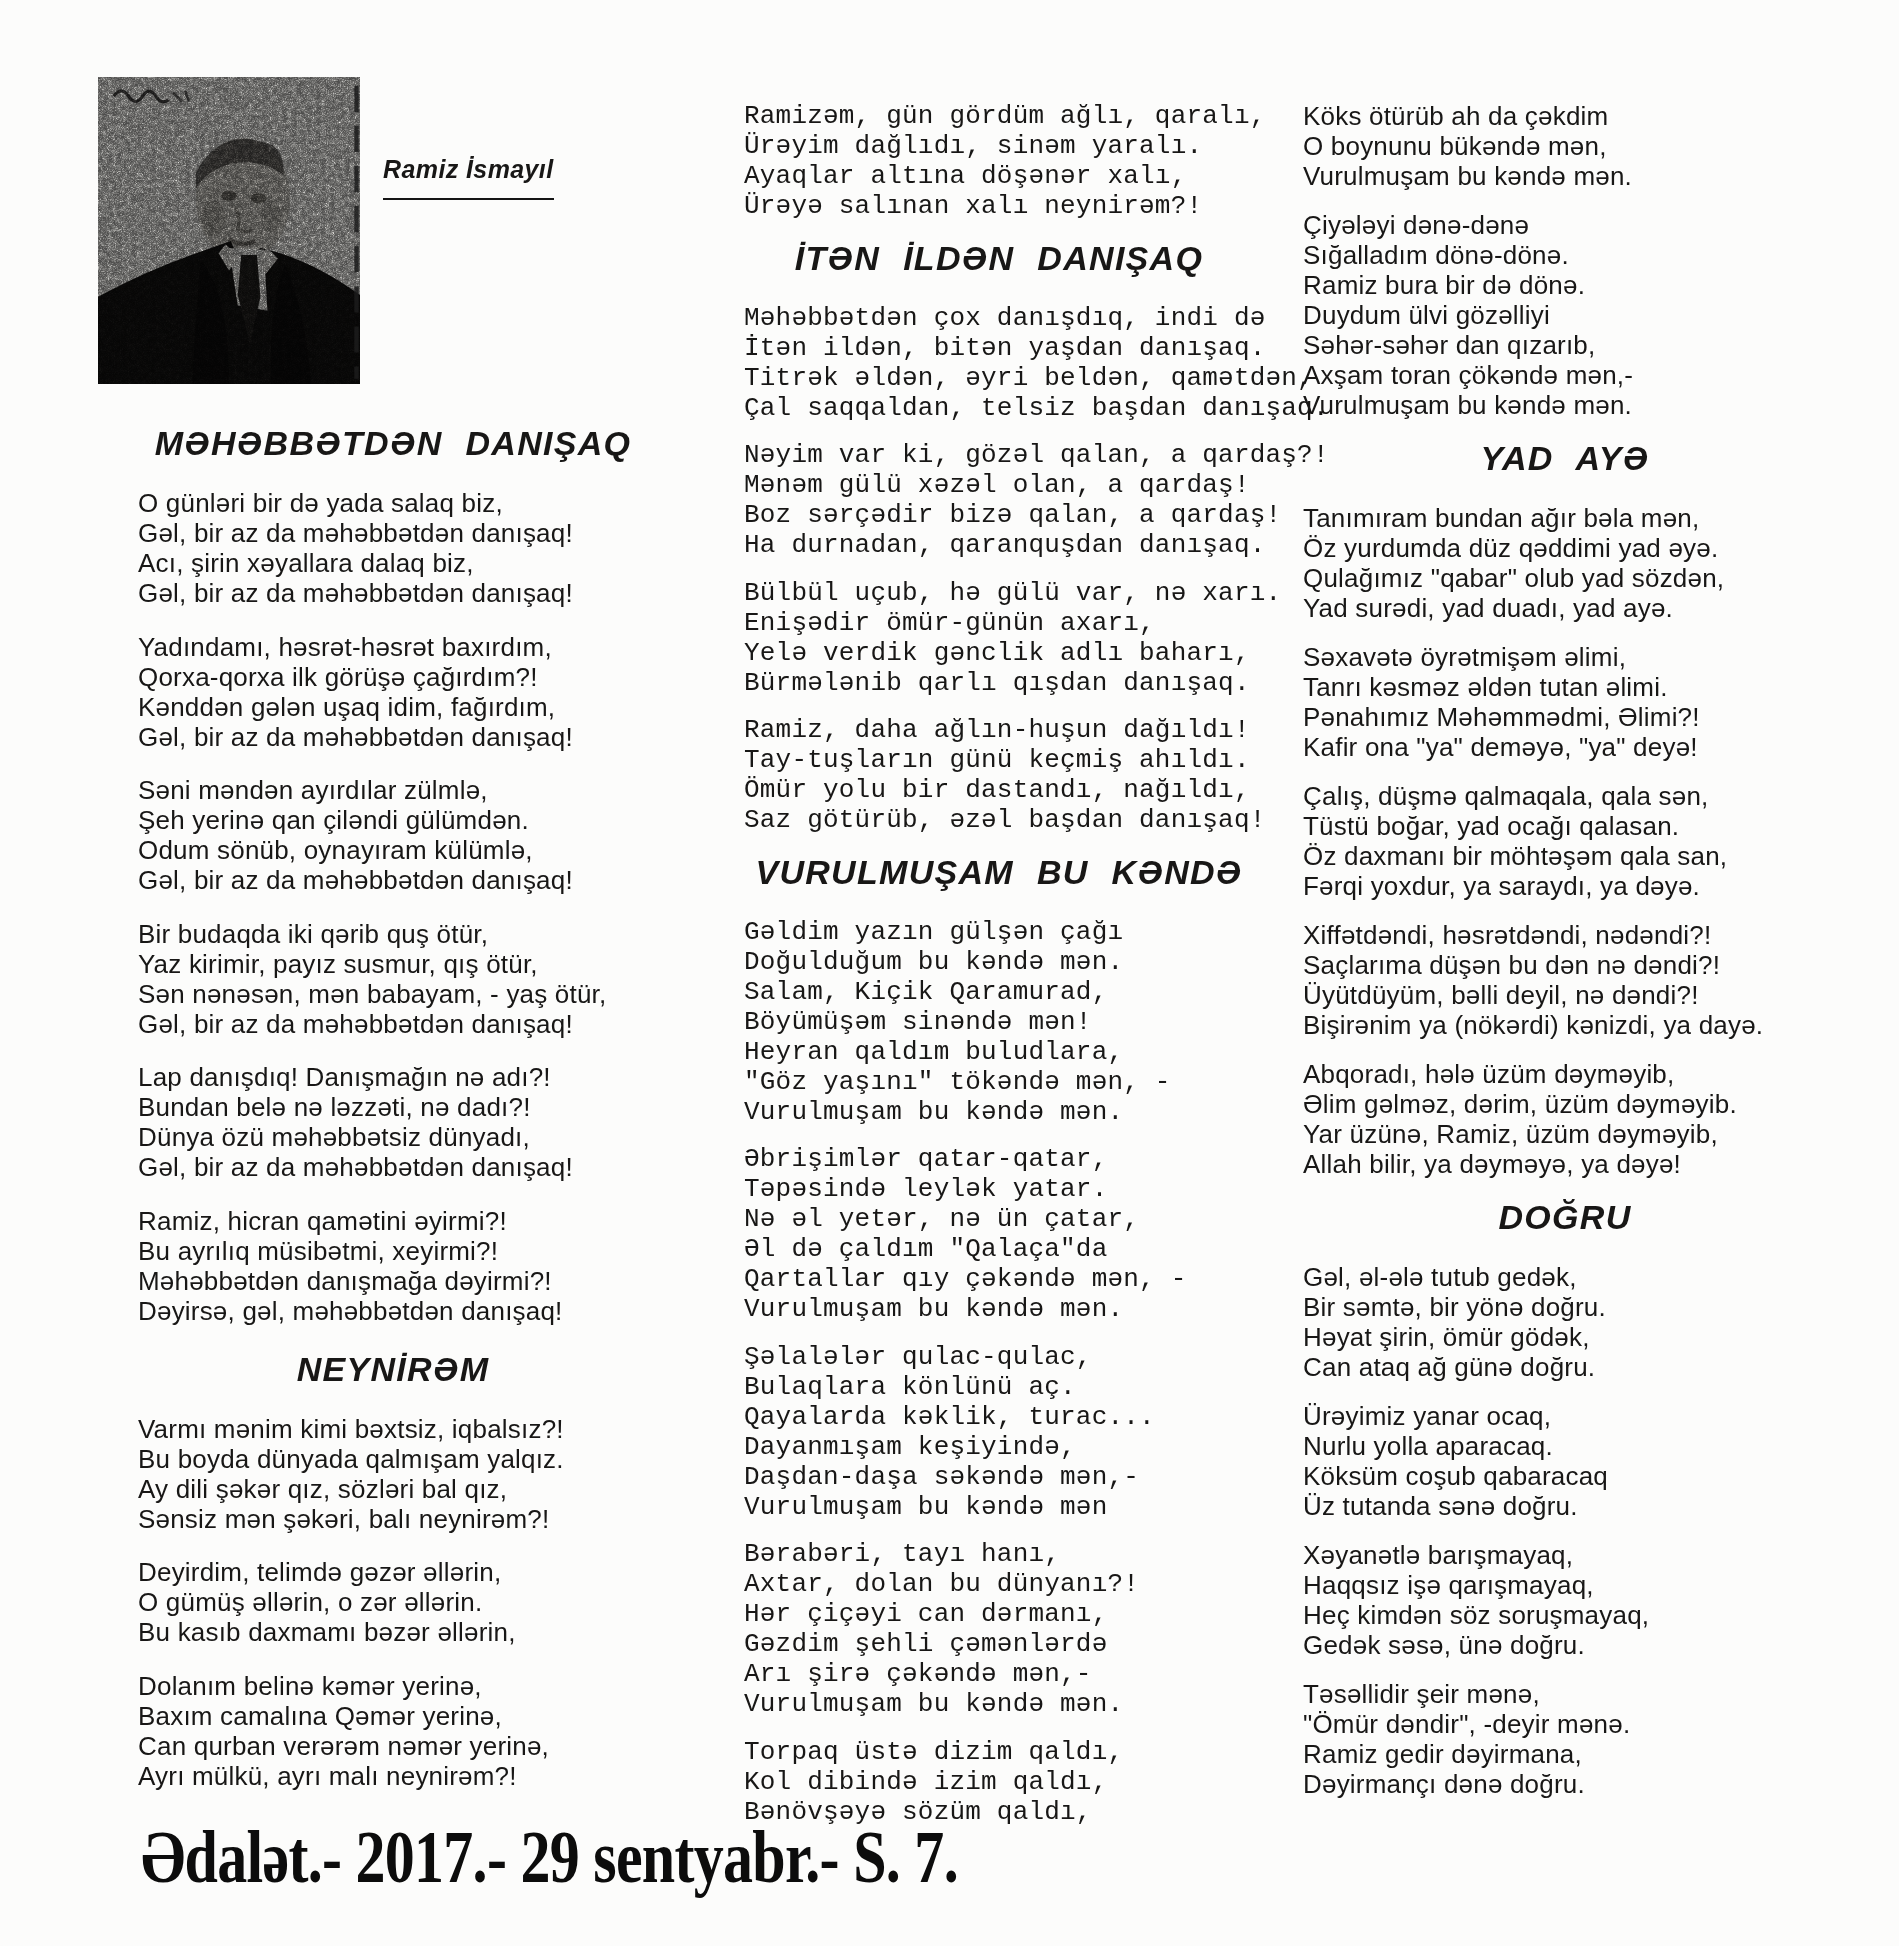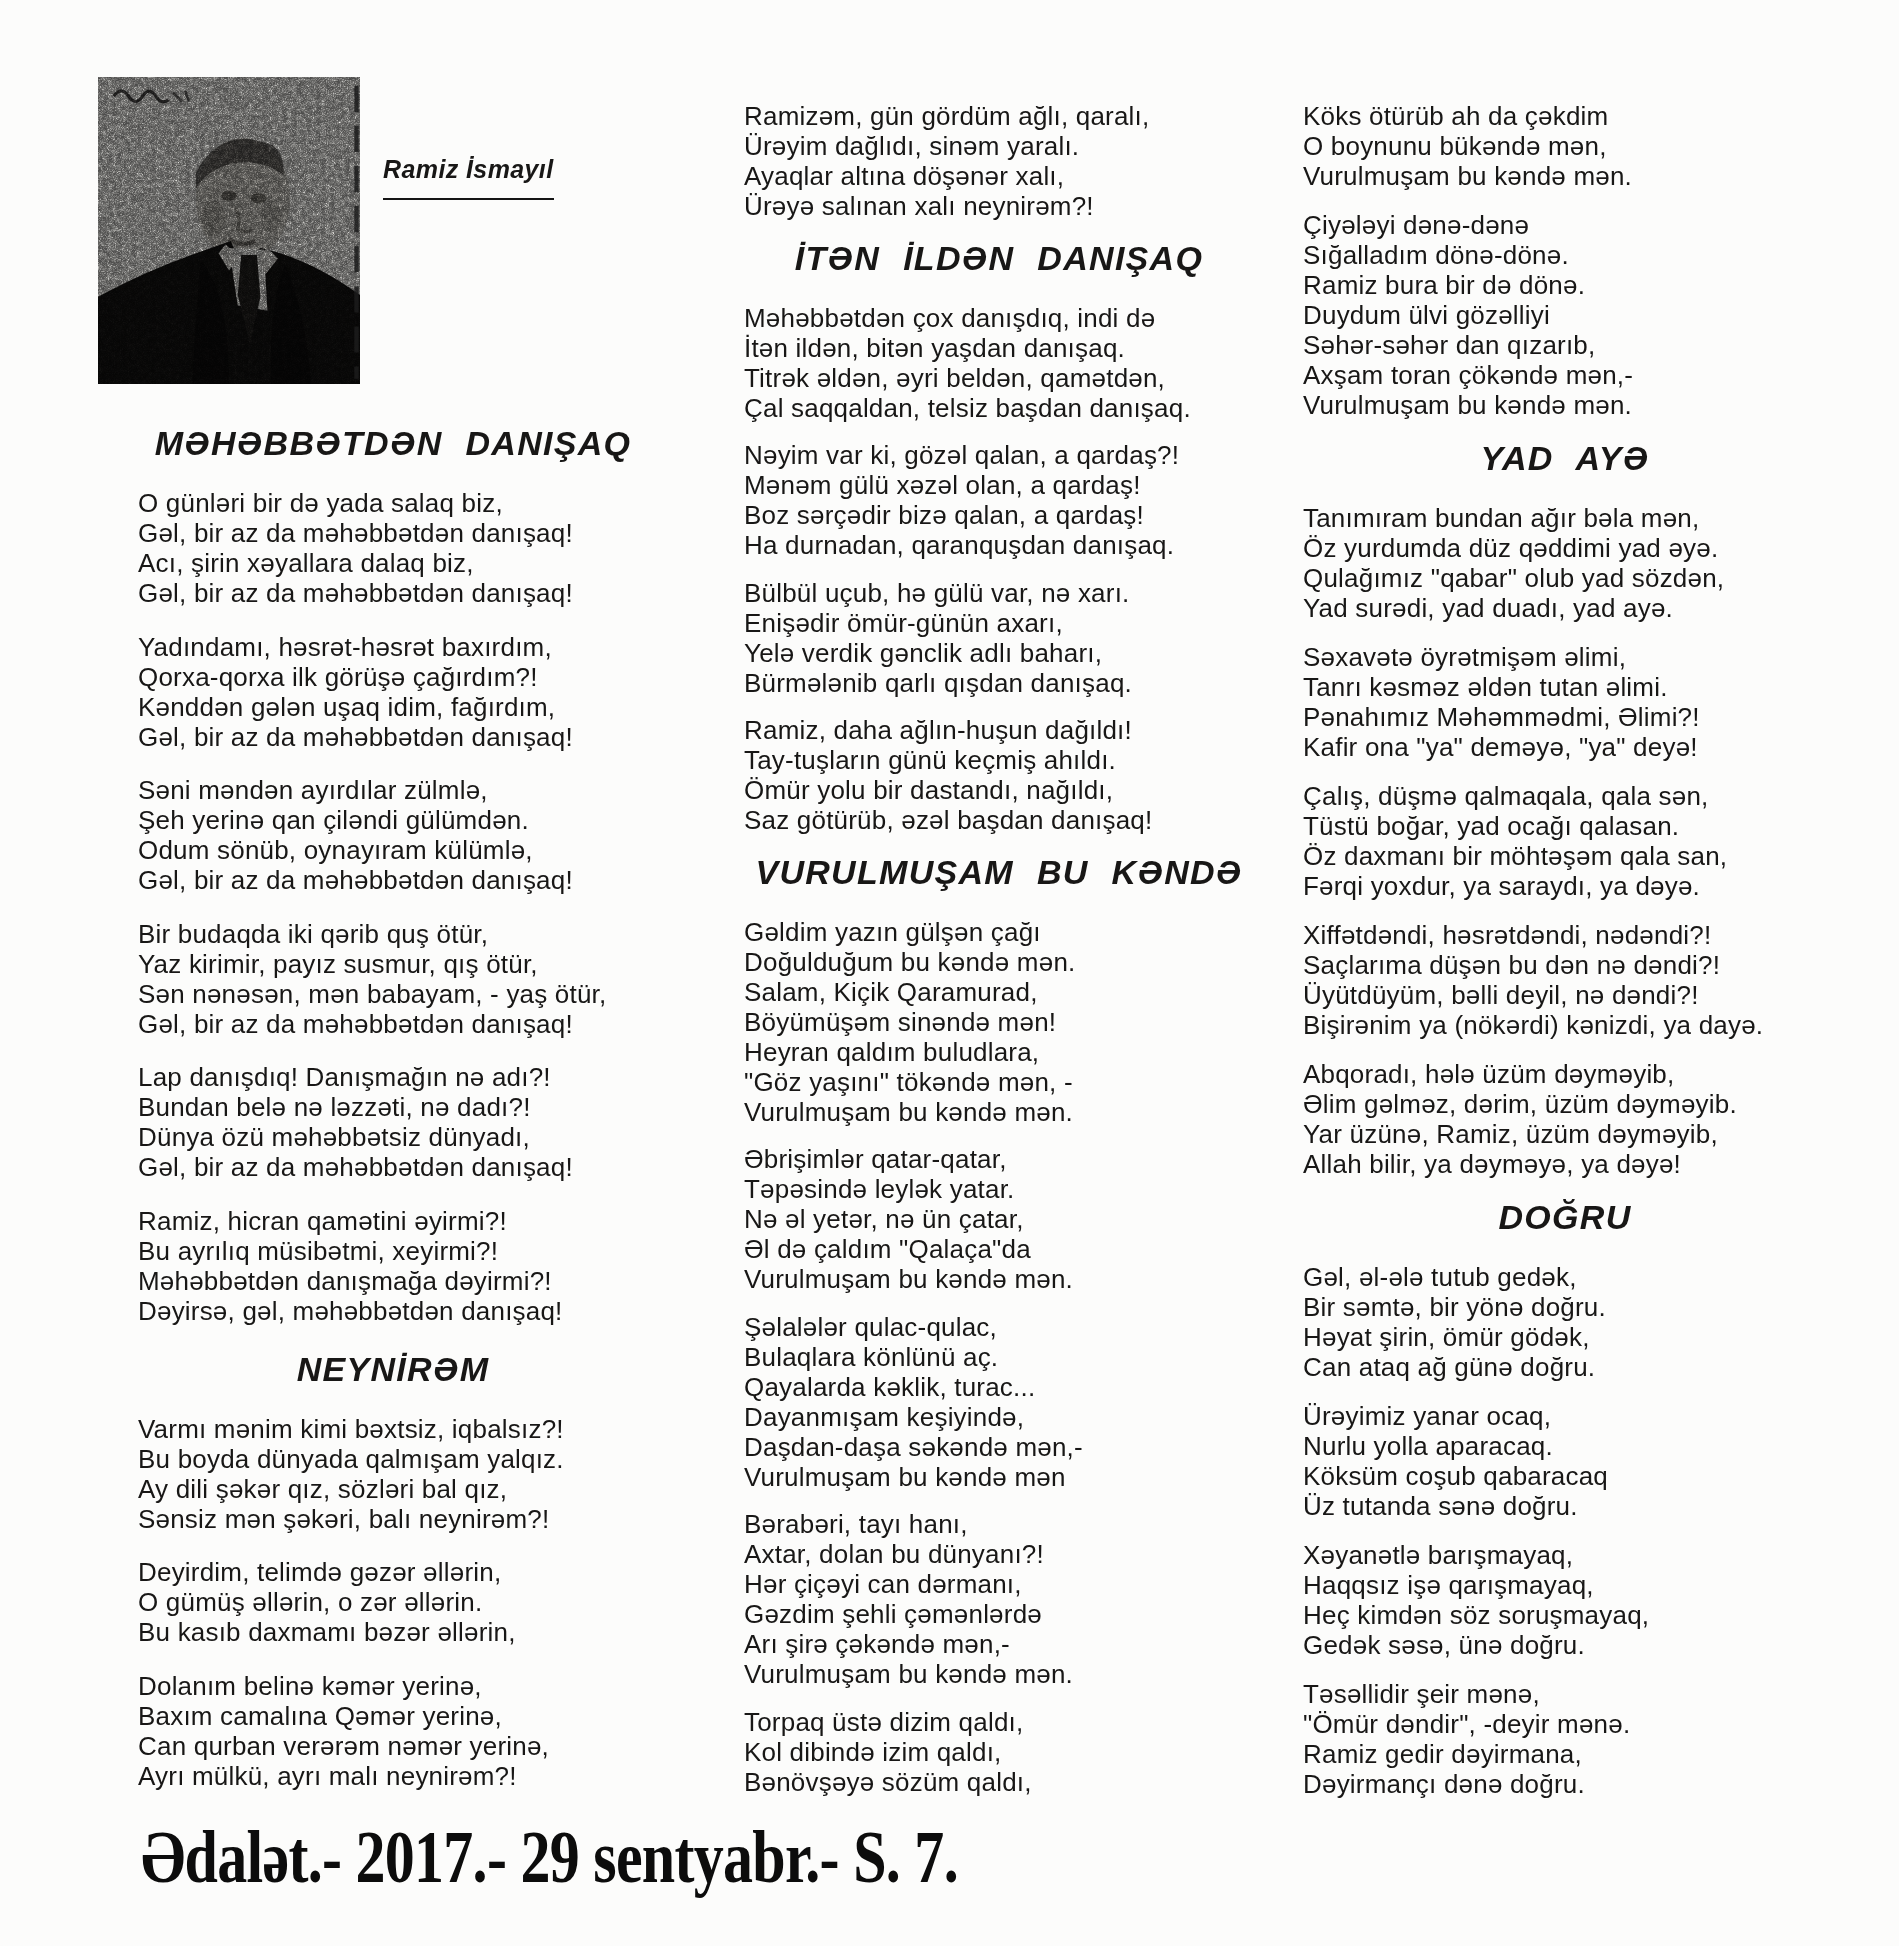--- a/index.html
+++ b/index.html
@@ -26,21 +26,21 @@
   
   .column{position:absolute;}
   #col-1{left:138px;top:424px;width:510px;}
   #col-2{left:744px;top:101px;width:510px;}
   #col-3{left:1303px;top:101px;width:524px;}
   .line{
     font-size:26px;line-height:30px;white-space:nowrap;
     letter-spacing:0.2px;
   }
   .stanza{margin:0 0 23.6px 0;}
-  #col-2 .stanza{margin-bottom:17.5px;}
+  #col-2 .stanza{margin-bottom:17.5px;font-family:Liberation Mono, monospace;}
   #col-3 .stanza{margin-bottom:19px;}
   .poem-title{
     font-size:34px;line-height:38px;
     font-weight:bold;font-style:italic;
     text-align:center;letter-spacing:1.3px;word-spacing:12.2px;
     margin:8px 0 26px 0;white-space:nowrap;
   }
   .poem-title:first-child{margin-top:0;}
   
   .citation{
@@ -203,20 +203,21 @@
         <div class="line">Böyümüşəm sinəndə mən!</div>
         <div class="line">Heyran qaldım buludlara,</div>
         <div class="line">"Göz yaşını" tökəndə mən, -</div>
         <div class="line">Vurulmuşam bu kəndə mən.</div>
       </div>
       <div class="stanza">
         <div class="line">Əbrişimlər qatar-qatar,</div>
         <div class="line">Təpəsində leylək yatar.</div>
         <div class="line">Nə əl yetər, nə ün çatar,</div>
         <div class="line">Əl də çaldım "Qalaça"da</div>
+        <div class="line">Qartallar qıy çəkəndə mən, -</div>
         <div class="line">Vurulmuşam bu kəndə mən.</div>
       </div>
       <div class="stanza">
         <div class="line">Şəlalələr qulac-qulac,</div>
         <div class="line">Bulaqlara könlünü aç.</div>
         <div class="line">Qayalarda kəklik, turac...</div>
         <div class="line">Dayanmışam keşiyində,</div>
         <div class="line">Daşdan-daşa səkəndə mən,-</div>
         <div class="line">Vurulmuşam bu kəndə mən</div>
       </div>

